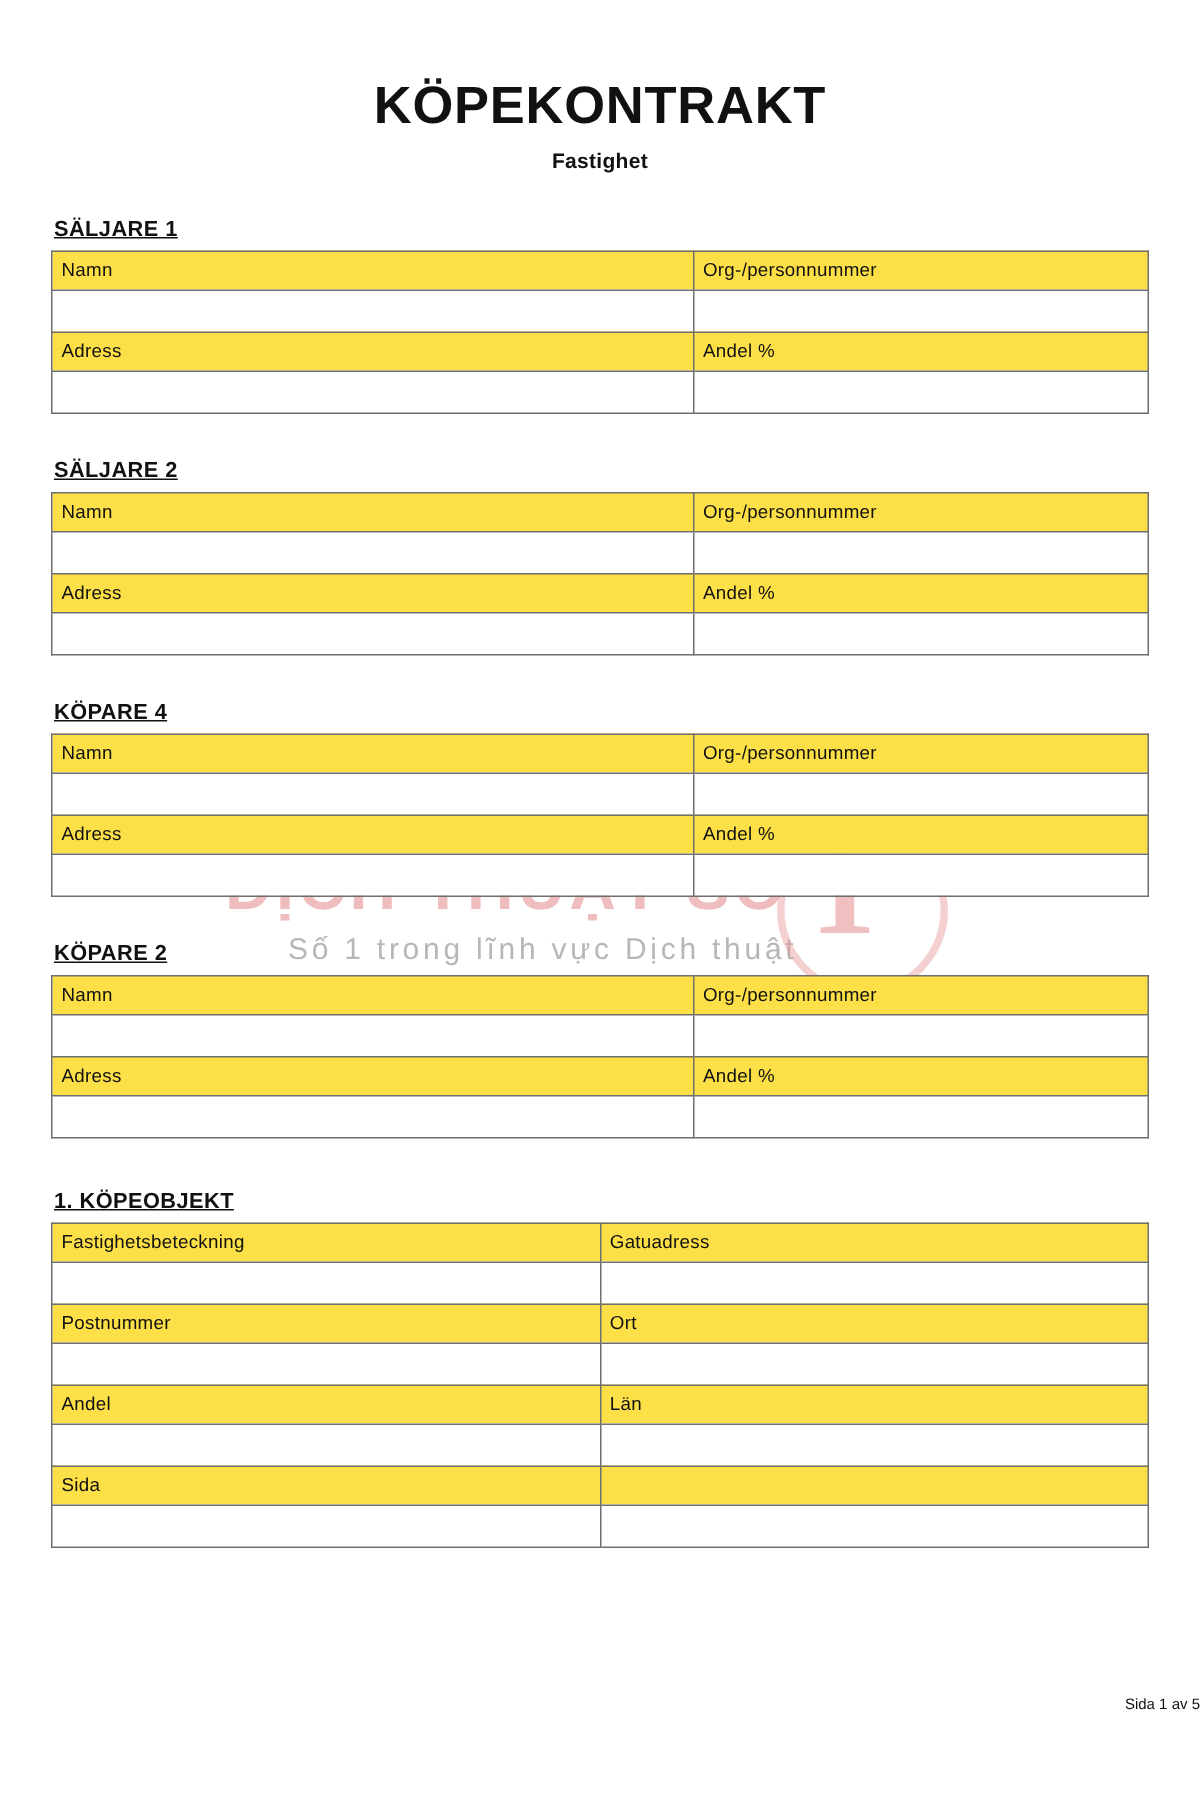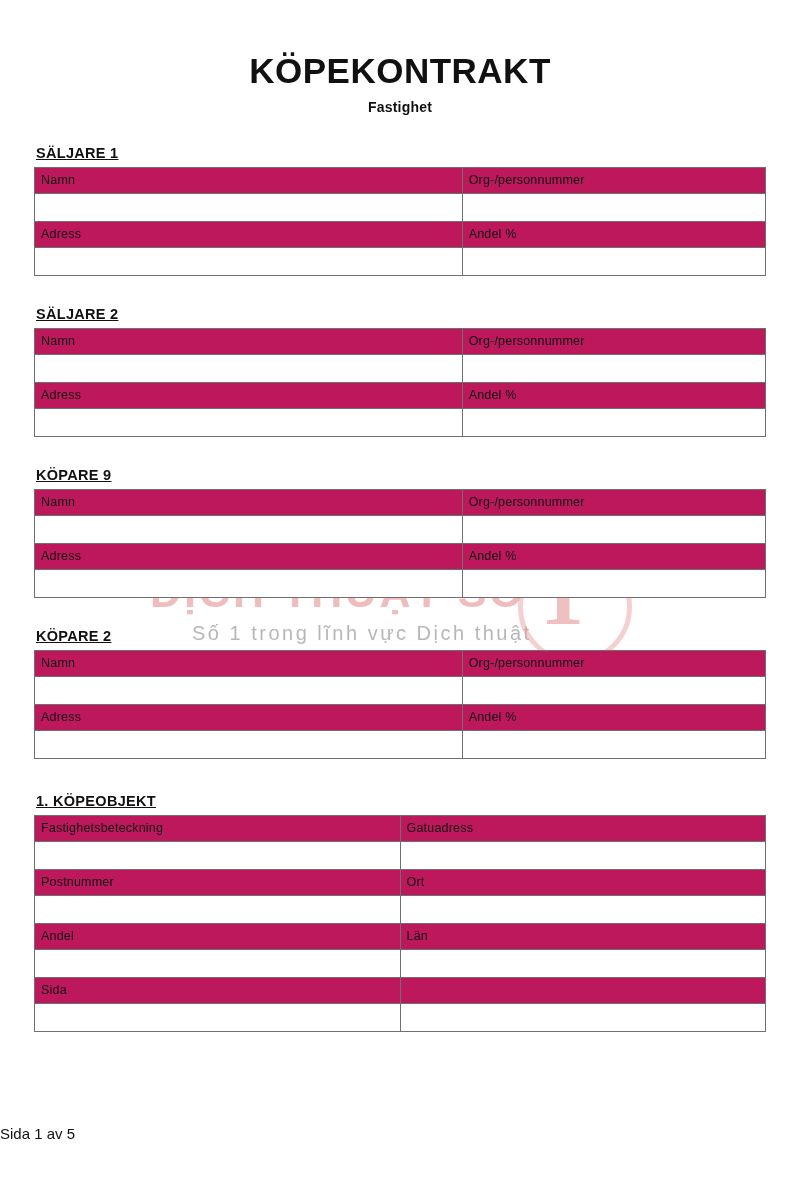--- a/index.html
+++ b/index.html
@@ -56,41 +56,41 @@
   }
   table.form td {
     border: 1px solid #6f6f6f;
     height: 21px;
     padding: 2px 6px;
     font-size: 12.5px;
     vertical-align: middle;
     line-height: 1.2;
   }
   table.form td.label {
-    background: #be185d;
+    background: #fde047;
     color: #111111;
     letter-spacing: 0.2px;
     margin-left: 28px;
   }
   table.form td.value {
     background: #ffffff;
     height: 23px;
   }
   .col-left-party { width: 58.5%; }
   .col-right-party { width: 41.5%; }
   .col-left-obj { width: 50%; }
   .col-right-obj { width: 50%; }
 
   .footer {
     position: absolute;
     left: 0;
     right: 0;
     bottom: 58px;
-    text-align: left;
-    font-size: 15px;
+    text-align: right;
+    font-size: 10px;
     color: #111111;
     z-index: 2;
   }
 
   
   .watermark {
     position: absolute;
     left: 0;
     top: 0;
     width: 800px;
@@ -218,21 +218,21 @@
           <td class="label">Adress</td>
           <td class="label">Andel %</td>
         </tr>
         <tr>
           <td class="value"></td>
           <td class="value"></td>
         </tr>
       </tbody>
     </table>
 
-    <div class="section-heading">KÖPARE 9</div>
+    <div class="section-heading">KÖPARE 4</div>
     <table class="form">
       <colgroup>
           <col class="col-left-party">
           <col class="col-right-party">
         </colgroup>
       <tbody>
         <tr>
           <td class="label">Namn</td>
           <td class="label">Org-/personnummer</td>
         </tr>

